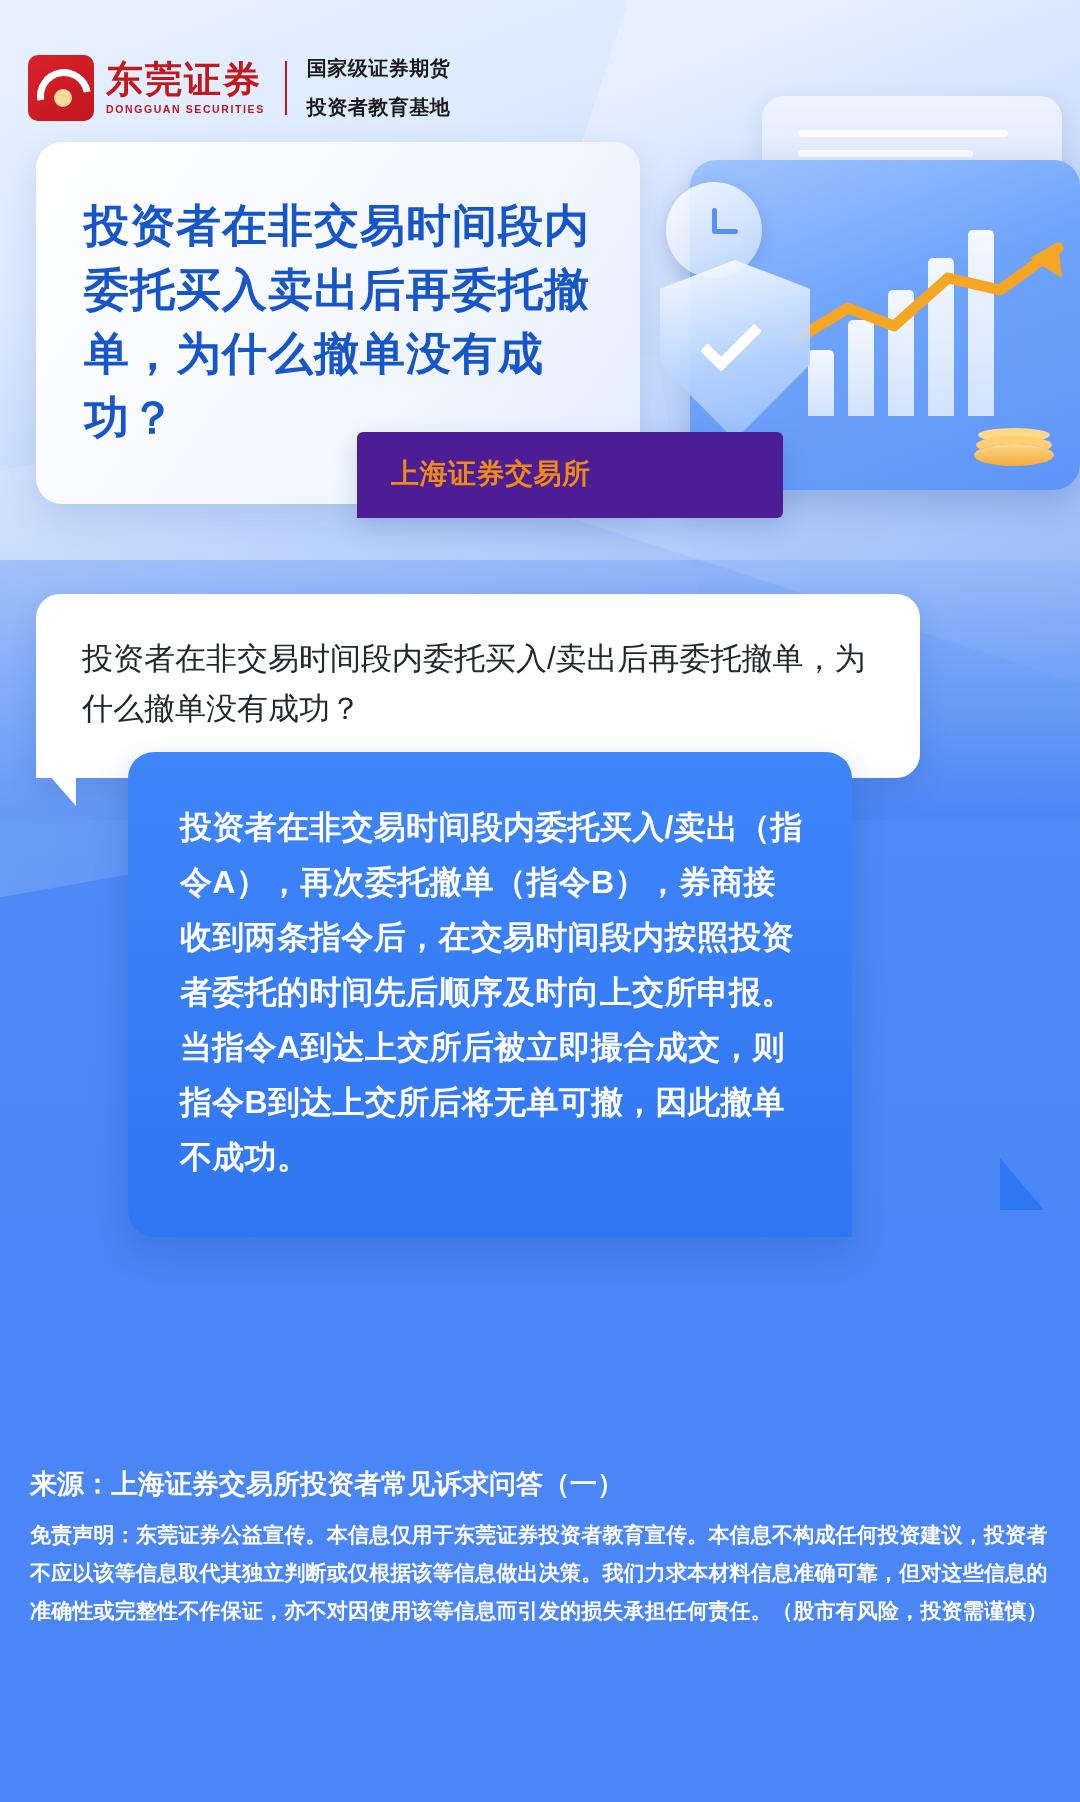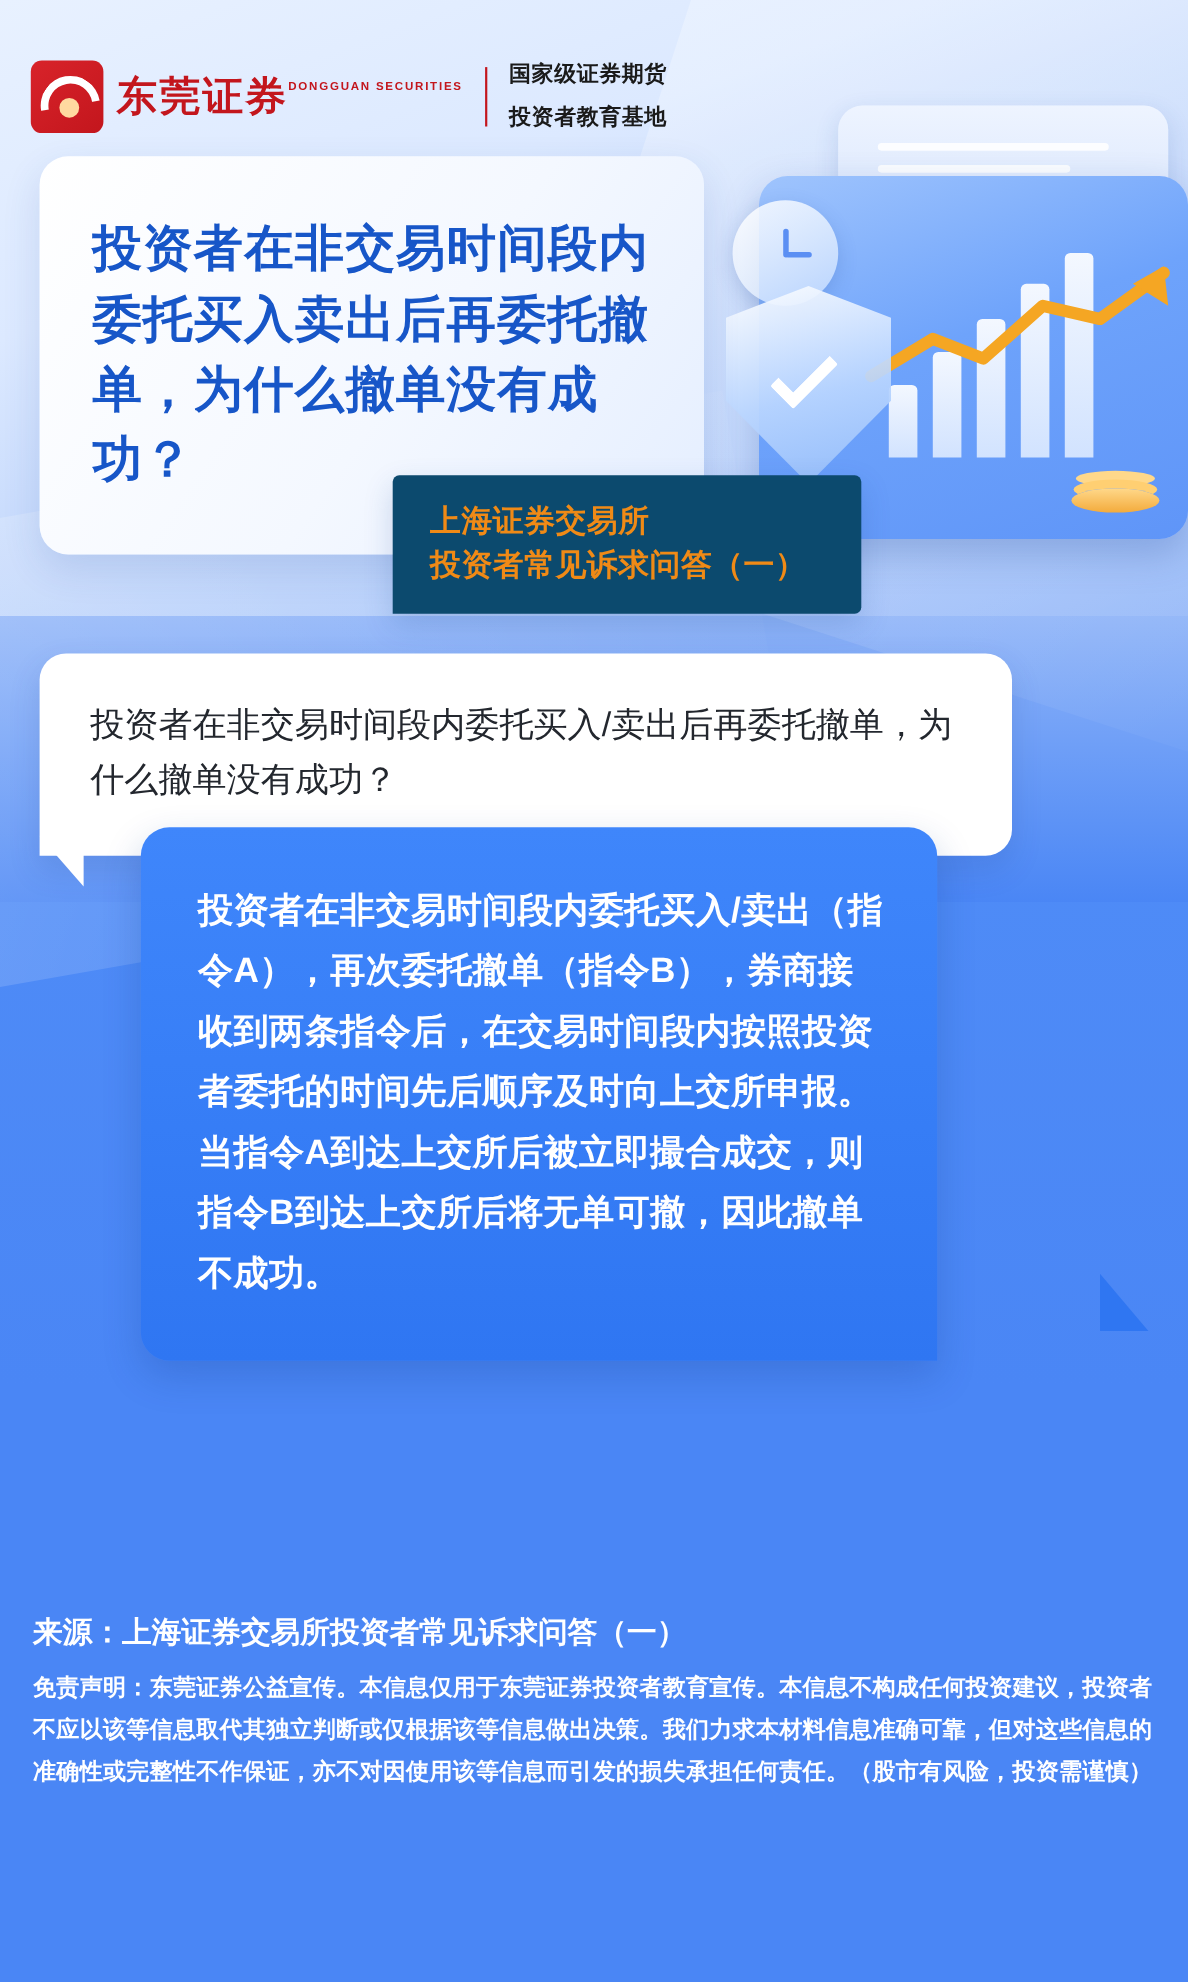--- a/index.html
+++ b/index.html
@@ -74,21 +74,21 @@
     content: "";
     position: absolute;
     left: 26px; top: 34px;
     width: 18px; height: 18px;
     border-radius: 50%;
     background: #ffd9a0;
   }
   .logo-text {
     margin-left: 12px;
     display: flex;
-    flex-direction: row;
+    flex-direction: column;
     justify-content: center;
   }
   .logo-cn {
     font-size: 37px;
     font-weight: 700;
     color: #c3161d;
     letter-spacing: 2px;
     line-height: 1.05;
   }
   .logo-en {
@@ -218,21 +218,21 @@
     color: #1756c8;
     letter-spacing: 1px;
   }
 
   
   .ribbon {
     position: absolute;
     left: 357px; top: 432px;
     width: 426px;
     padding: 22px 30px 24px 34px;
-    background: #0c4a6e;
+    background: #4c1d95;
     border-radius: 6px 6px 6px 0;
     box-shadow: 0 10px 26px rgba(30,70,150,.18);
   }
   .ribbon div {
     font-size: 28px;
     font-weight: 700;
     color: #f08a16;
     line-height: 1.42;
     letter-spacing: .5px;
   }
@@ -353,21 +353,20 @@
     <div class="art-check"></div>
   </div>
 </div>
 
 <div class="title-card">
   <h1>投资者在非交易时间段内委托买入卖出后再委托撤单，为什么撤单没有成功？</h1>
 </div>
 
 <div class="ribbon">
   <div>上海证券交易所</div>
-  <div>投资者常见诉求问答（一）</div>
 </div>
 
 <div class="q-bubble">
   <p>投资者在非交易时间段内委托买入/卖出后再委托撤单，为什么撤单没有成功？</p>
 </div>
 <div class="q-tail"></div>
 
 <div class="a-bubble">
   <p>投资者在非交易时间段内委托买入/卖出（指令A），再次委托撤单（指令B），券商接收到两条指令后，在交易时间段内按照投资者委托的时间先后顺序及时向上交所申报。当指令A到达上交所后被立即撮合成交，则指令B到达上交所后将无单可撤，因此撤单不成功。</p>
 </div>

